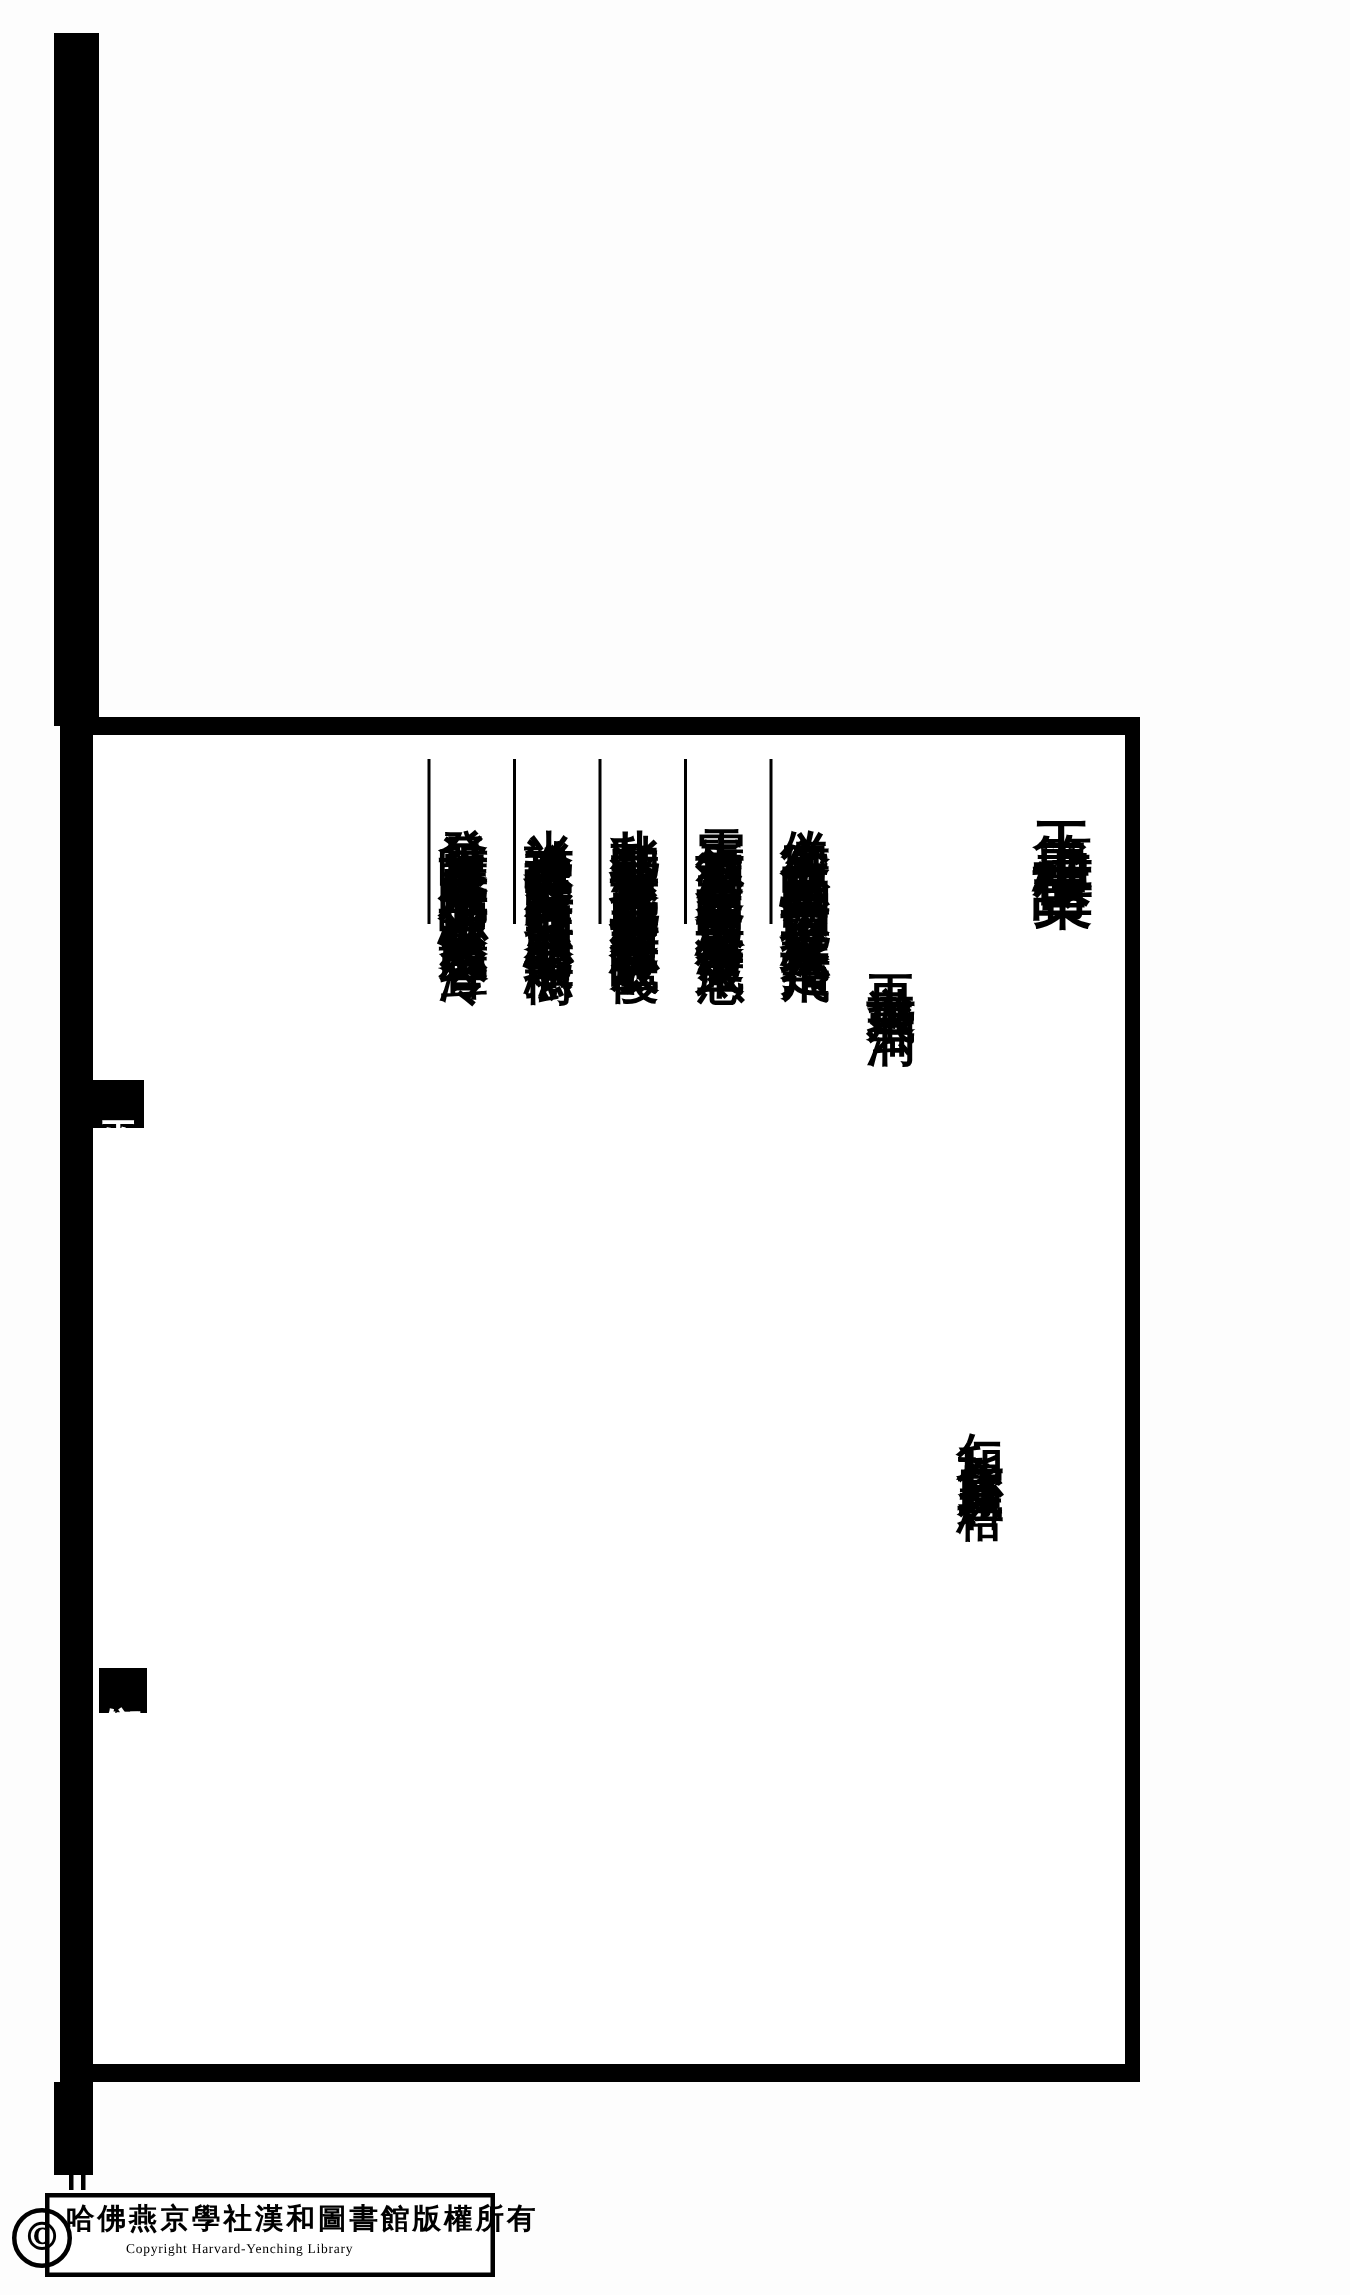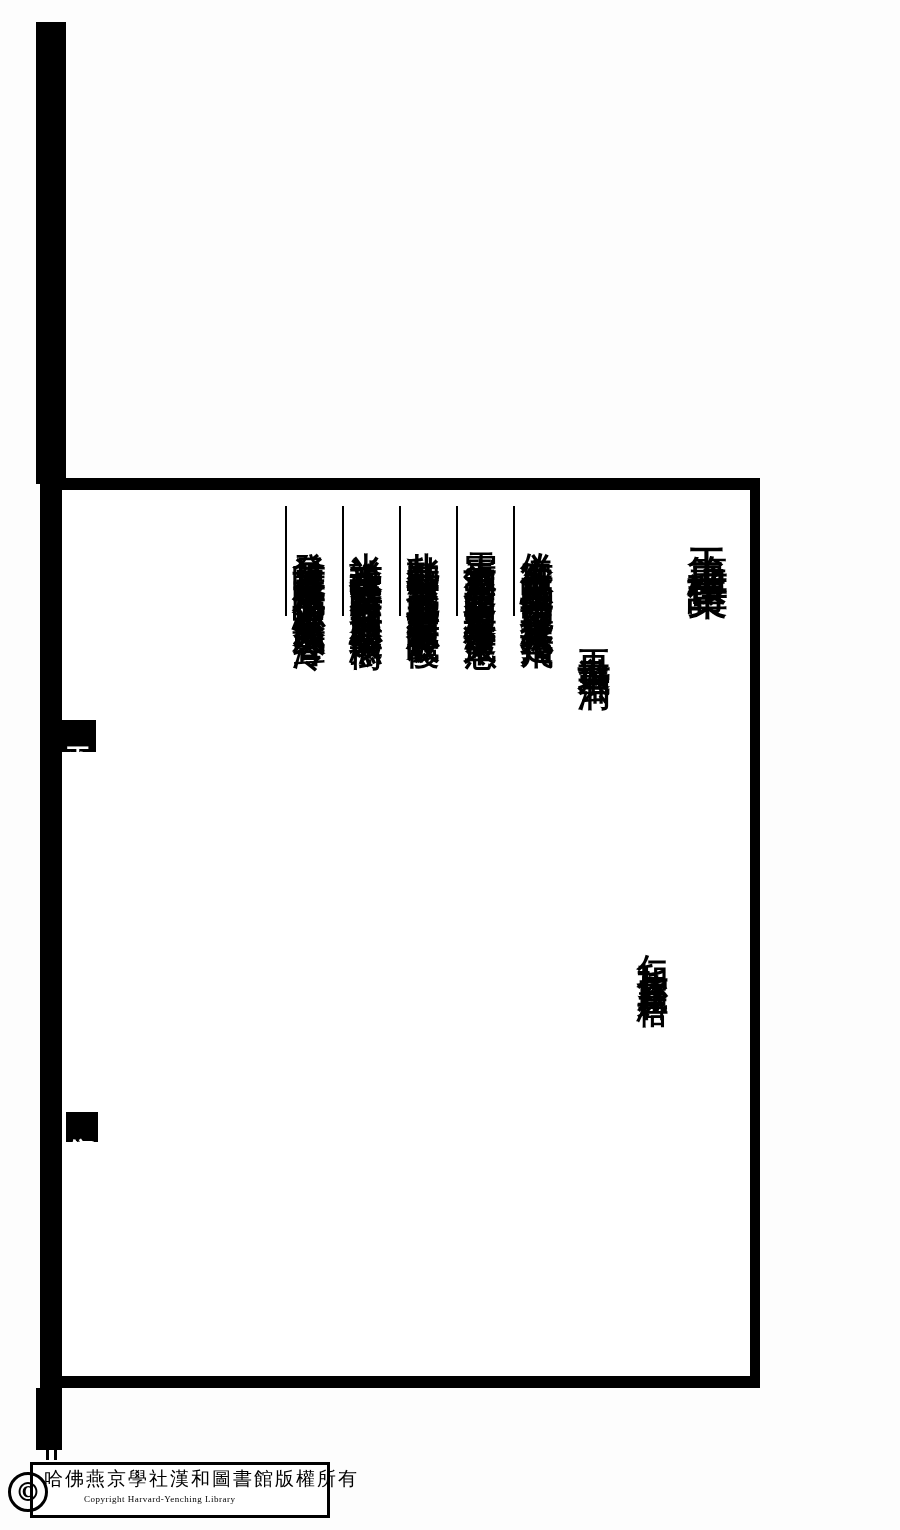--- a/index.html
+++ b/index.html
@@ -193,21 +193,21 @@
     background: #fff;
     display: flex;
     align-items: center;
   }
   .stamp-cn {
     position: absolute;
     left: 44px;
     top: 1466px;
     font-family: "DejaVu Serif", serif;
     font-size: 19px;
-    font-weight: normal;
+    font-weight: bold;
     letter-spacing: 2px;
     color: #000;
     white-space: nowrap;
   }
   .stamp-en {
     position: absolute;
     left: 44px;
     top: 1494px;
     font-family: Liberation Serif, serif;
     font-size: 9px;

